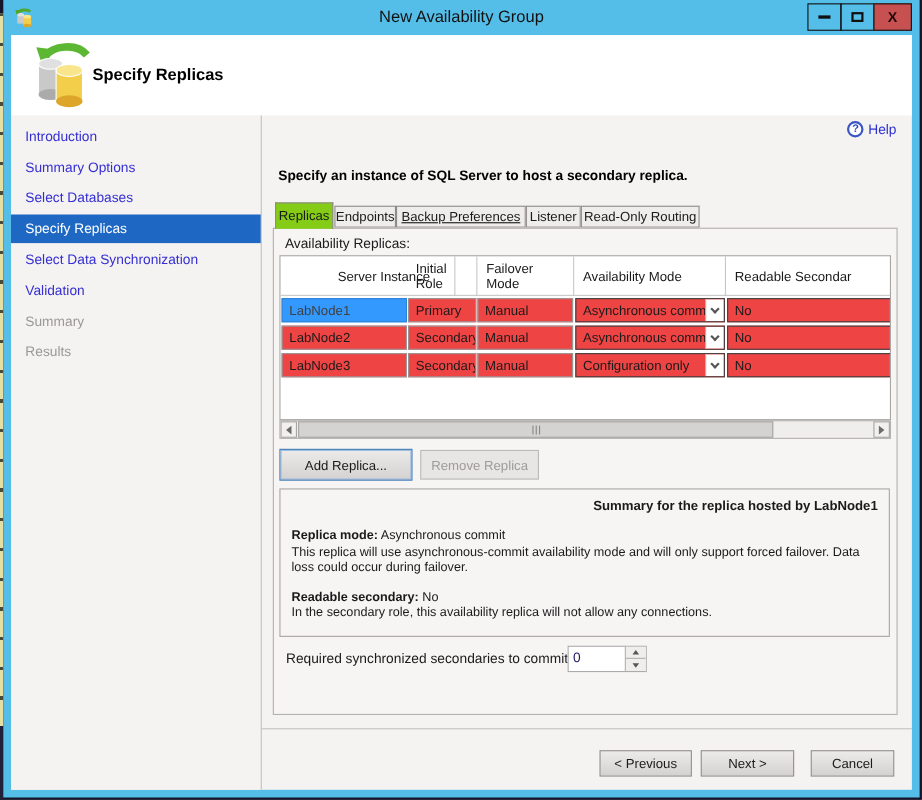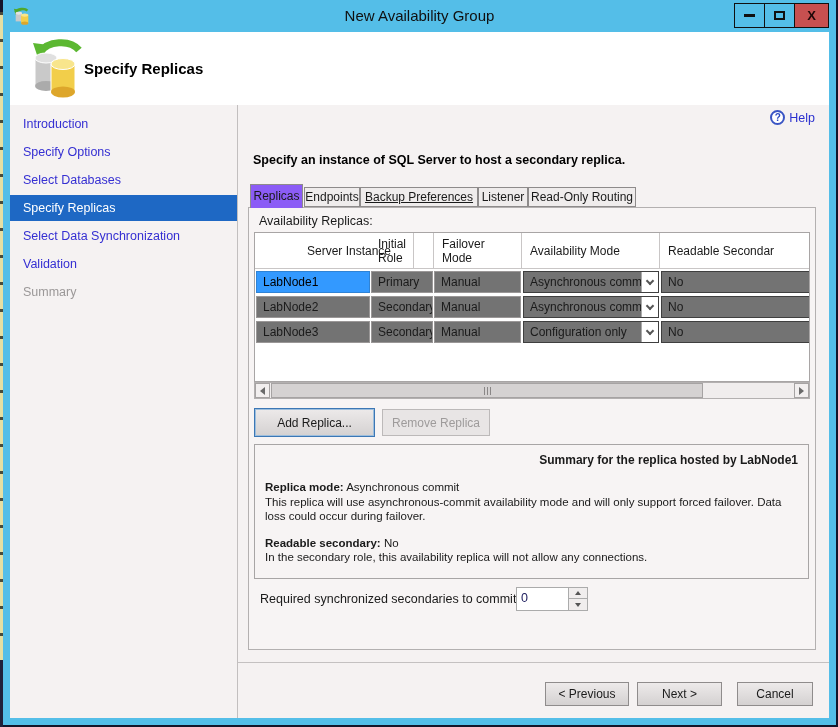--- a/index.html
+++ b/index.html
@@ -50,38 +50,38 @@
   .help-icon { width:15px; height:15px; border-radius:50%; border:2px solid #3A55C4; background:#fff;
                color:#2B49C0; font-weight:bold; font-size:10px; text-align:center; line-height:11px; margin-right:4px; }
   .help-label { color:#2B30CF; font-size:12.5px; }
 
   .instruction { position:absolute; left:15px; top:48px; font-weight:bold; font-size:12.5px; color:#000; }
 
   
   .tab { position:absolute; border:1px solid #8E8B8B; background:#EFECEC; text-align:center;
          font-size:12px; color:#1a1a1a; cursor:pointer; }
   .tab.inactive { top:82px; height:20px; line-height:19px; }
-  .tab.active { top:79px; height:24px; line-height:22px; background:#8b5cf6; border-bottom:none; z-index:5; }
+  .tab.active { top:79px; height:24px; line-height:22px; background:#84cc16; border-bottom:none; z-index:5; }
 
   
   .groupbox { position:absolute; left:10px; top:102px; width:568px; height:443px;
               background:#F7F4F4; border:1px solid #B3B0B0; }
   .avail-label { position:absolute; left:10px; top:6px; font-size:12.5px; color:#1a1a1a; }
 
   
   .grid-viewport { position:absolute; left:5px; top:24px; width:556px; height:150px;
                    background:#FFFFFF; border:1px solid #A8A5A5; overflow:hidden; }
   .grid-header { position:absolute; top:0; left:0; height:36px; width:700px; border-bottom:1px solid #C9C6C6; }
   .ghcell { position:absolute; top:0; height:36px; border-right:1px solid #C9C6C6;
             display:flex; align-items:center; padding-left:8px; color:#1a1a1a; white-space:normal; overflow:hidden; }
   .grid-row { position:absolute; left:0; width:700px; height:22px; cursor:default; }
-  .gcell { position:absolute; top:0; height:22px; background:#737373; border:1px solid #9A9797;
+  .gcell { position:absolute; top:0; height:22px; background:#ef4444; border:1px solid #9A9797;
            line-height:20px; padding-left:6px; white-space:nowrap; overflow:hidden; }
   .gcell.dark { border-color:#3F3F3F; }
-  .gcell.sel { background:#3399FF; border-color:#2F83D6; color:#000000; }
+  .gcell.sel { background:#3399FF; border-color:#2F83D6; color:#404040; }
   .combo { padding-right:18px; }
   .combo-arrow { position:absolute; right:0; top:0; width:17px; height:20px; border-left:1px solid #ABABAB;
                  display:flex; align-items:center; justify-content:center; background:#fff; }
   .chev { width:6px; height:6px; border-right:2px solid #555; border-bottom:2px solid #555;
           transform:rotate(45deg); margin-top:-3px; }
 
   
   .hscroll { position:absolute; left:5px; top:174px; width:556px; height:17px; background:#F0EDED;
              border:1px solid #B3B0B0; }
   .scroll-arrow { position:absolute; top:0; width:15px; height:15px; background:#F2EFEF;
@@ -171,26 +171,27 @@
         <rect x="23" y="27" width="24" height="28" fill="#F2CE4A" stroke="#FFFFFF" stroke-width="1"></rect>
         <ellipse cx="35" cy="55" rx="12" ry="5.5" fill="#DDA62B"></ellipse>
         <ellipse cx="35" cy="27" rx="12" ry="5.5" fill="#F8E58C" stroke="#FFFFFF" stroke-width="1"></ellipse>
       </svg>
       <div class="header-title">Specify Replicas</div>
     </div>
 
     <div class="sidebar">
       <div class="nav-list">
         <div class="nav-item link">Introduction</div>
-        <div class="nav-item link">Specify Options</div>
+        <div class="nav-item link">Summary Options</div>
         <div class="nav-item link">Select Databases</div>
         <div class="nav-item selected">Specify Replicas</div>
         <div class="nav-item link">Select Data Synchronization</div>
         <div class="nav-item link">Validation</div>
         <div class="nav-item disabled">Summary</div>
+        <div class="nav-item disabled">Results</div>
       </div>
     </div>
 
     <div class="pane">
 
       <div class="help">
         <div class="help-icon">?</div>
         <span class="help-label">Help</span>
       </div>
 

